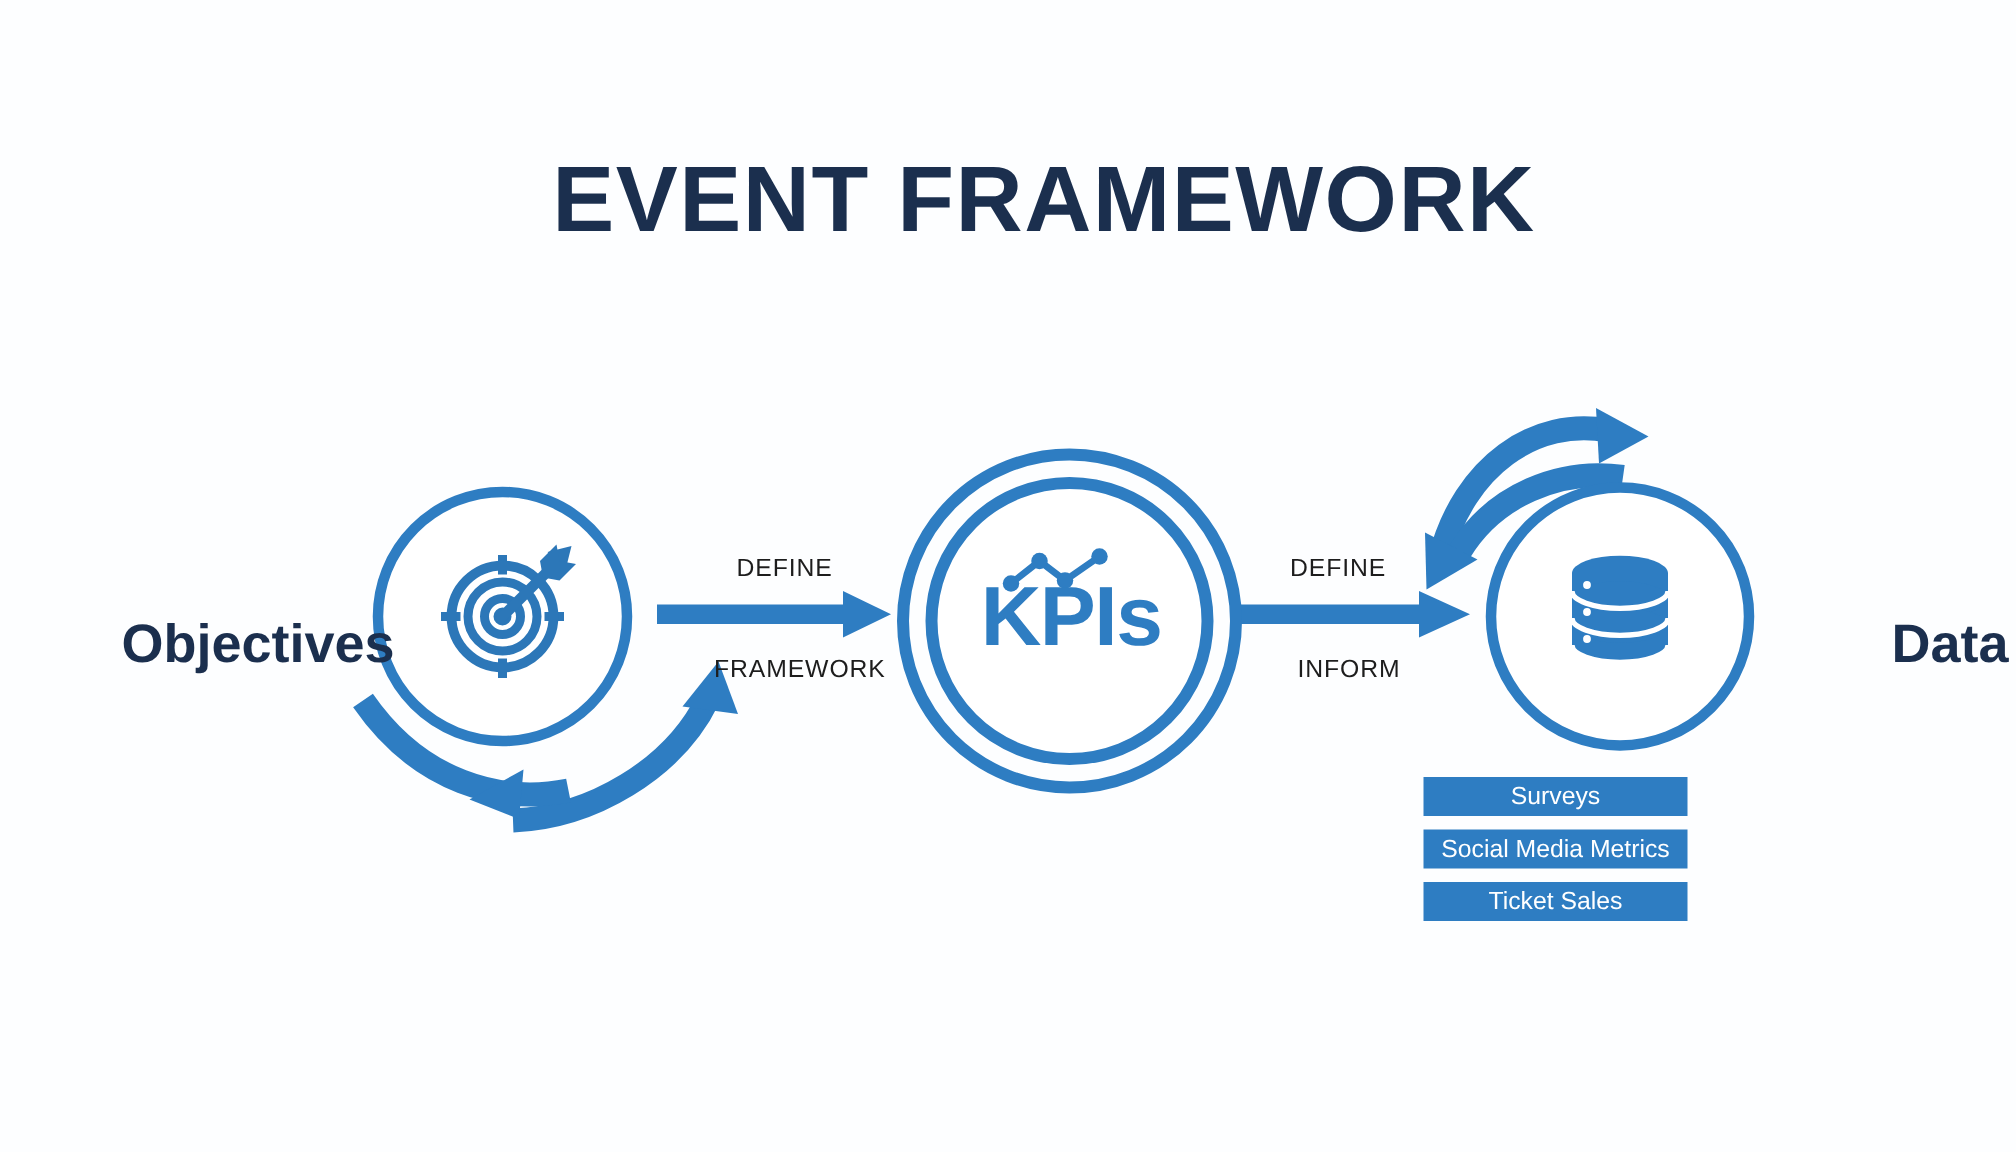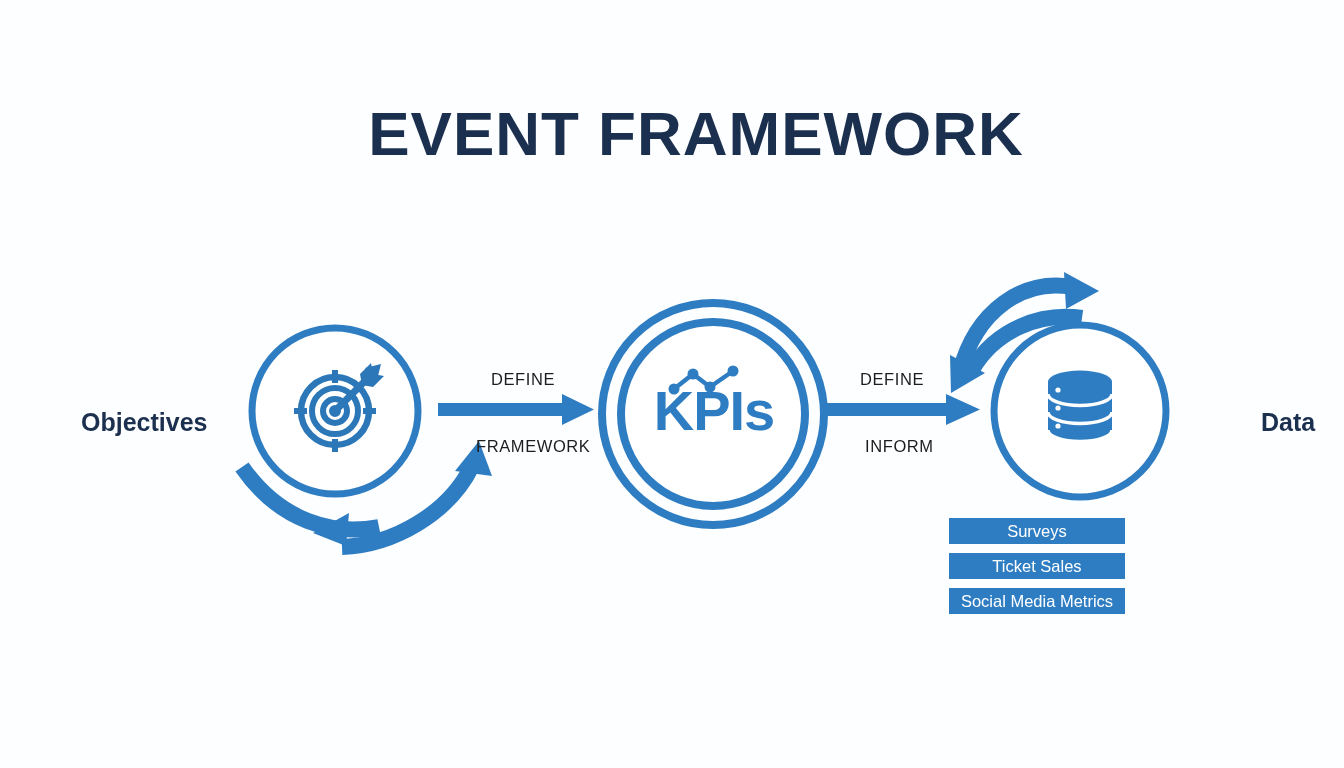--- a/index.html
+++ b/index.html
@@ -39,21 +39,21 @@
   
   .svg-layer {
     position: absolute;
     left: 0; top: 0;
     width: 1344px;
     height: 768px;
   }
   
   .side-label {
     position: absolute;
-    font-size: 25px;
+    font-size: 36px;
     font-weight: bold;
     color: #1b2f4e;
     white-space: nowrap;
   }
   .side-label.left  { left: 57px;  top: 408px; }
   .side-label.right { left: 1237px; top: 408px; }
 
   
   .caption {
     position: absolute;
@@ -220,17 +220,17 @@
   <div class="caption cap-define">DEFINE</div>
 
   <div class="caption cap-evaluate">FRAMEWORK</div>
 
   <div class="caption cap-measure">DEFINE</div>
 
   <div class="caption cap-inform">INFORM</div>
 
   <div class="tag-stack">
     <div class="tag">Surveys</div>
+    <div class="tag">Social Media Metrics</div>
     <div class="tag">Ticket Sales</div>
-    <div class="tag">Social Media Metrics</div>
   </div>
 
 </div>
 
 </body></html>

